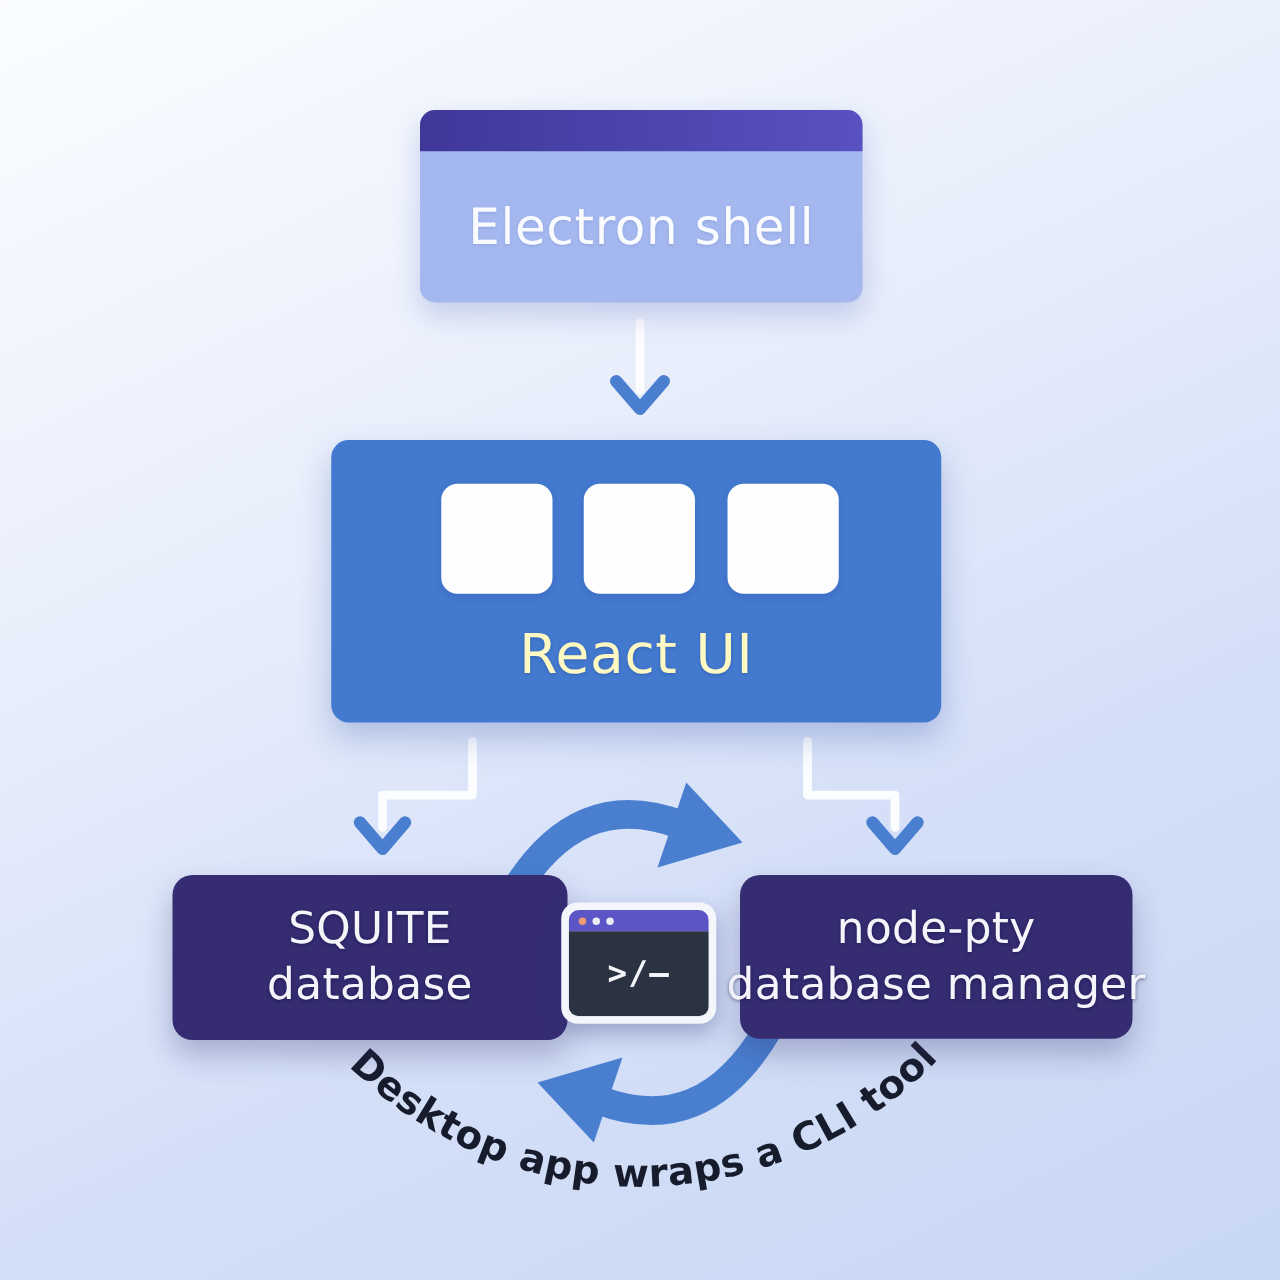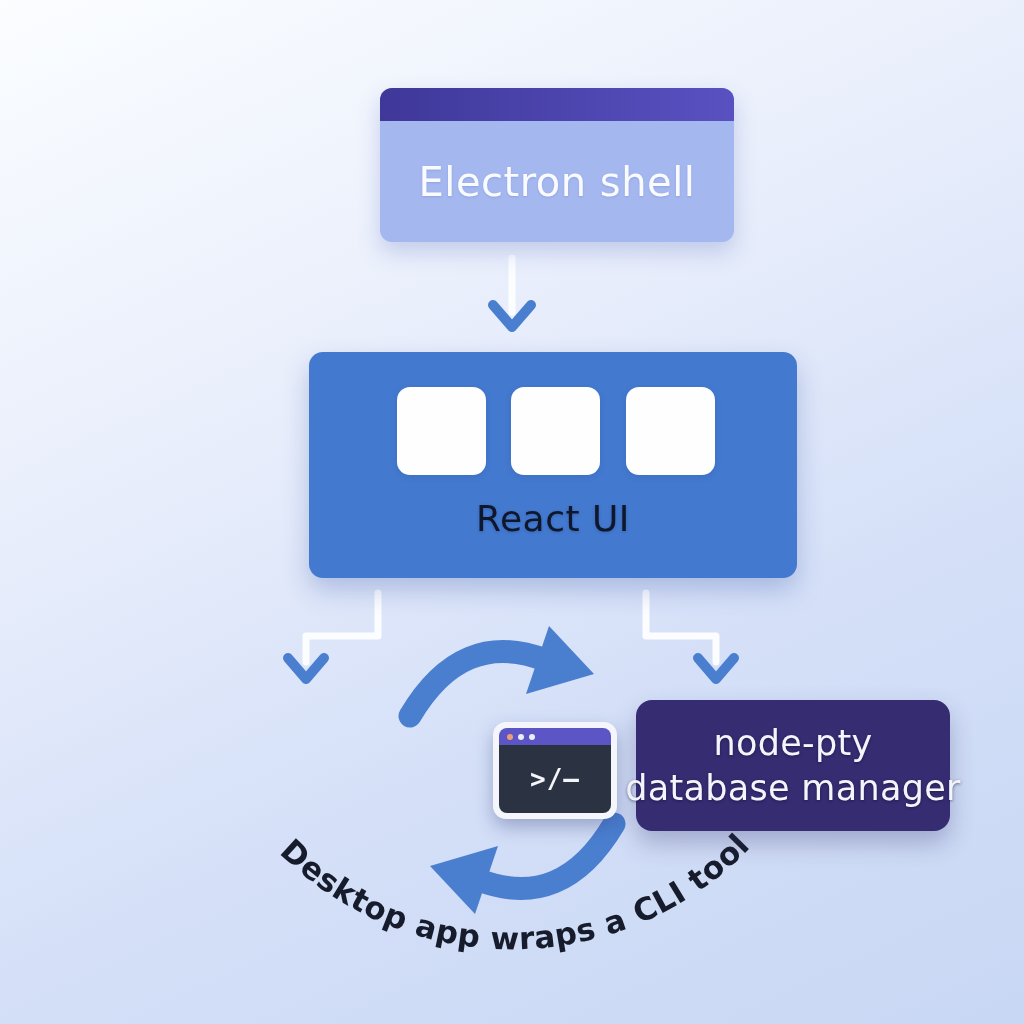--- a/index.html
+++ b/index.html
@@ -4,21 +4,21 @@
 <style>
   html,body{margin:0;padding:0;background:#9fb2d8;}
   .stage{
     position:relative;
     width:1024px;height:1024px;
     margin:0 auto;
     overflow:hidden;
     background:linear-gradient(155deg,#fbfdff 0%,#e7edfb 38%,#d5e0f8 65%,#c8d7f4 100%);
     font-family:"DejaVu Sans","Liberation Sans",sans-serif;
   }
-  .abs{position:absolute;margin-left:44px;}
+  .abs{position:absolute;}
   svg.layer{position:absolute;left:0;top:0;width:1024px;height:1024px;}
 
   
   .electron-box{
     left:336px;top:88px;width:354px;height:154px;
     border-radius:12px;background:#a4b7ee;
     box-shadow:0 10px 22px rgba(90,110,190,.28);
     z-index:2;
   }
   .electron-header{
@@ -40,21 +40,21 @@
     z-index:2;
   }
   .ui-square{
     position:absolute;top:35px;width:89px;height:88px;
     border-radius:13px;background:#fefefe;
     box-shadow:0 2px 6px rgba(40,70,140,.18);
   }
   .sq1{left:88px;} .sq2{left:202px;} .sq3{left:317px;}
   .react-label{
     position:absolute;left:0;right:0;top:146px;
-    text-align:center;color:#0f172a;font-size:36px;letter-spacing:.5px;
+    text-align:center;color:#fef9c3;font-size:44px;letter-spacing:.5px;
     text-shadow:0 1px 3px rgba(30,60,130,.35);
   }
 
   
   .purple-box{
     border-radius:16px;background:#352c72;
     box-shadow:0 12px 24px rgba(50,50,110,.30);
     display:flex;flex-direction:column;align-items:center;justify-content:center;
     color:#f4f4fb;z-index:3;
     text-shadow:0 1px 3px rgba(15,12,50,.5);
@@ -123,20 +123,24 @@
     <div class="electron-label">Electron shell</div>
   </div>
 
   <div class="abs react-box">
     <div class="ui-square sq1"></div>
     <div class="ui-square sq2"></div>
     <div class="ui-square sq3"></div>
     <div class="react-label">React UI</div>
   </div>
 
+  <div class="abs purple-box squite-box">
+    <div class="purple-line">SQUITE</div>
+    <div class="purple-line">database</div>
+  </div>
 
   <div class="abs purple-box nodepty-box">
     <div class="purple-line">node-pty</div>
     <div class="purple-line">database manager</div>
   </div>
 
   <div class="abs terminal-icon">
     <div class="terminal-inner">
       <div class="terminal-titlebar">
         <div class="tdot tdot-1"></div>

